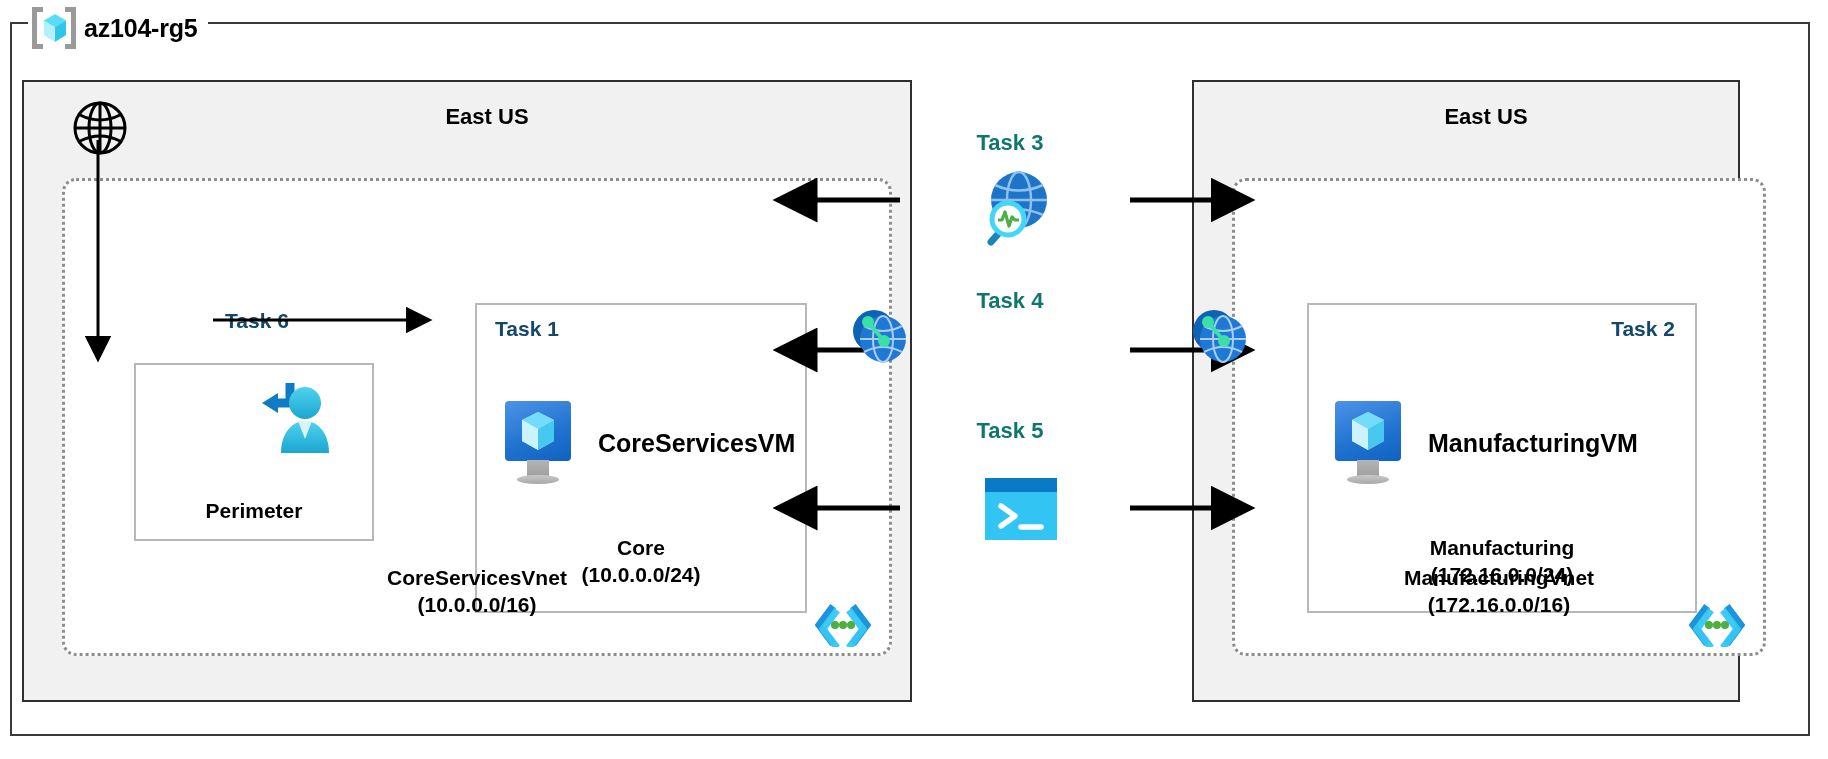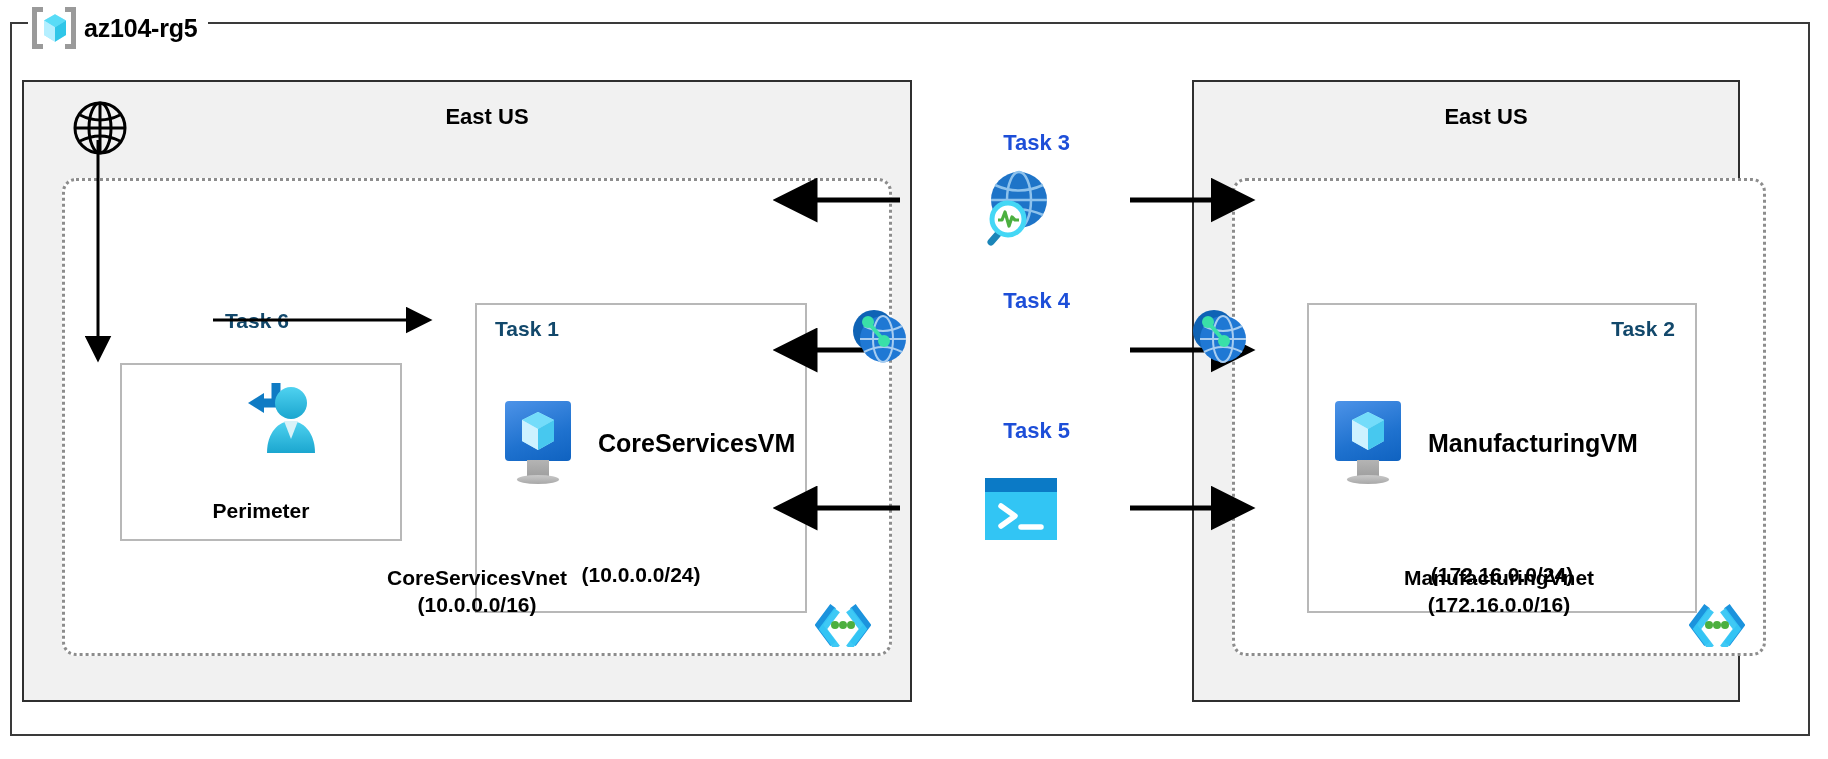--- a/index.html
+++ b/index.html
@@ -109,21 +109,21 @@
   .subnet-label {
     position: absolute;
     left: 0; right: 0;
     text-align: center;
     font-size: 21px;
     font-weight: bold;
     color: #000000;
     line-height: 1.32;
   }
 
-  #subnet-perimeter { left: 55px; top: 182px; width: 282px; height: 178px; }
+  #subnet-perimeter { left: 69px; top: 182px; width: 240px; height: 178px; }
   #subnet-perimeter .subnet-label { bottom: 14px; }
   #task6-label { left: 160px; top: 128px; }
 
   #subnet-core { left: 410px; top: 122px; width: 332px; height: 310px; }
   #subnet-core .subnet-task { left: 18px; top: 12px; }
   #subnet-core .subnet-label { bottom: 22px; }
 
   #subnet-manu { left: 72px; top: 122px; width: 390px; height: 310px; }
   #subnet-manu .subnet-task { right: 20px; top: 12px; }
   #subnet-manu .subnet-label { bottom: 22px; }
@@ -167,22 +167,22 @@
   .user-icon { position: absolute; left: 118px; top: 12px; width: 86px; height: 86px; }
 
   
   .globe-black { position: absolute; left: 48px; top: 18px; width: 56px; height: 56px; }
 
   
   .task-center {
     position: absolute;
     font-size: 22px;
     font-weight: bold;
-    color: #1d4ed8;
-    text-align: right;
+    color: #0f766e;
+    text-align: center;
     white-space: nowrap;
   }
   #task3-label { left: 950px; top: 130px; width: 120px; }
   #task4-label { left: 950px; top: 288px; width: 120px; }
   #task5-label { left: 950px; top: 418px; width: 120px; }
 
   .center-icon { position: absolute; }
   #icon-netwatcher { left: 975px; top: 168px; width: 80px; height: 80px; }
   #icon-cloudshell { left: 985px; top: 478px; width: 72px; height: 62px; }
 
@@ -269,20 +269,21 @@
               <polygon points="16,0 32,8 16,17 0,8" fill="#73dcfa"></polygon>
               <polygon points="16,17 32,8 32,29 16,38" fill="#47c8ef"></polygon>
               <polygon points="16,17 0,8 0,29 16,38" fill="#cdf2ff"></polygon>
             </svg>
             <div class="vm-stand"></div>
             <div class="vm-base"></div>
           </div>
           <span class="vm-name">CoreServicesVM</span>
         </div>
         <div class="subnet-label">
+          <div>Core</div>
           <div>(10.0.0.0/24)</div>
         </div>
       </div>
 
       <div class="vnet-label">
         <div>CoreServicesVnet</div>
         <div>(10.0.0.0/16)</div>
       </div>
 
       <svg class="code-icon" id="code-left" viewBox="0 0 56 44">
@@ -312,20 +313,21 @@
               <polygon points="16,0 32,8 16,17 0,8" fill="#73dcfa"></polygon>
               <polygon points="16,17 32,8 32,29 16,38" fill="#47c8ef"></polygon>
               <polygon points="16,17 0,8 0,29 16,38" fill="#cdf2ff"></polygon>
             </svg>
             <div class="vm-stand"></div>
             <div class="vm-base"></div>
           </div>
           <span class="vm-name">ManufacturingVM</span>
         </div>
         <div class="subnet-label">
+          <div>Manufacturing</div>
           <div>(172.16.0.0/24)</div>
         </div>
       </div>
 
       <div class="vnet-label">
         <div>ManufacturingVnet</div>
         <div>(172.16.0.0/16)</div>
       </div>
 
       <svg class="code-icon" id="code-right" viewBox="0 0 56 44">

